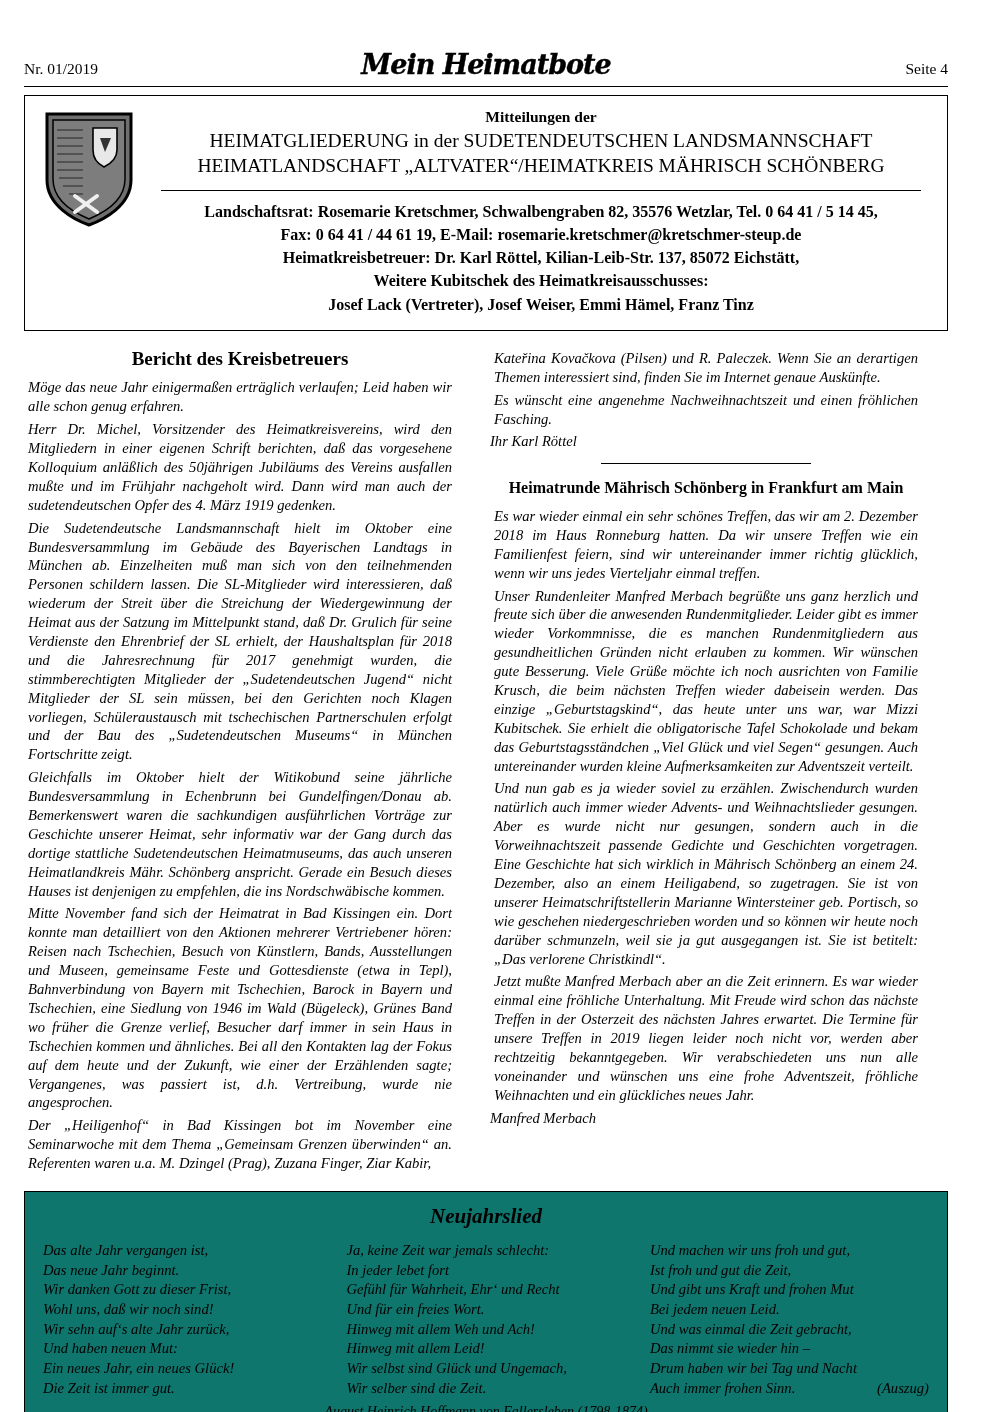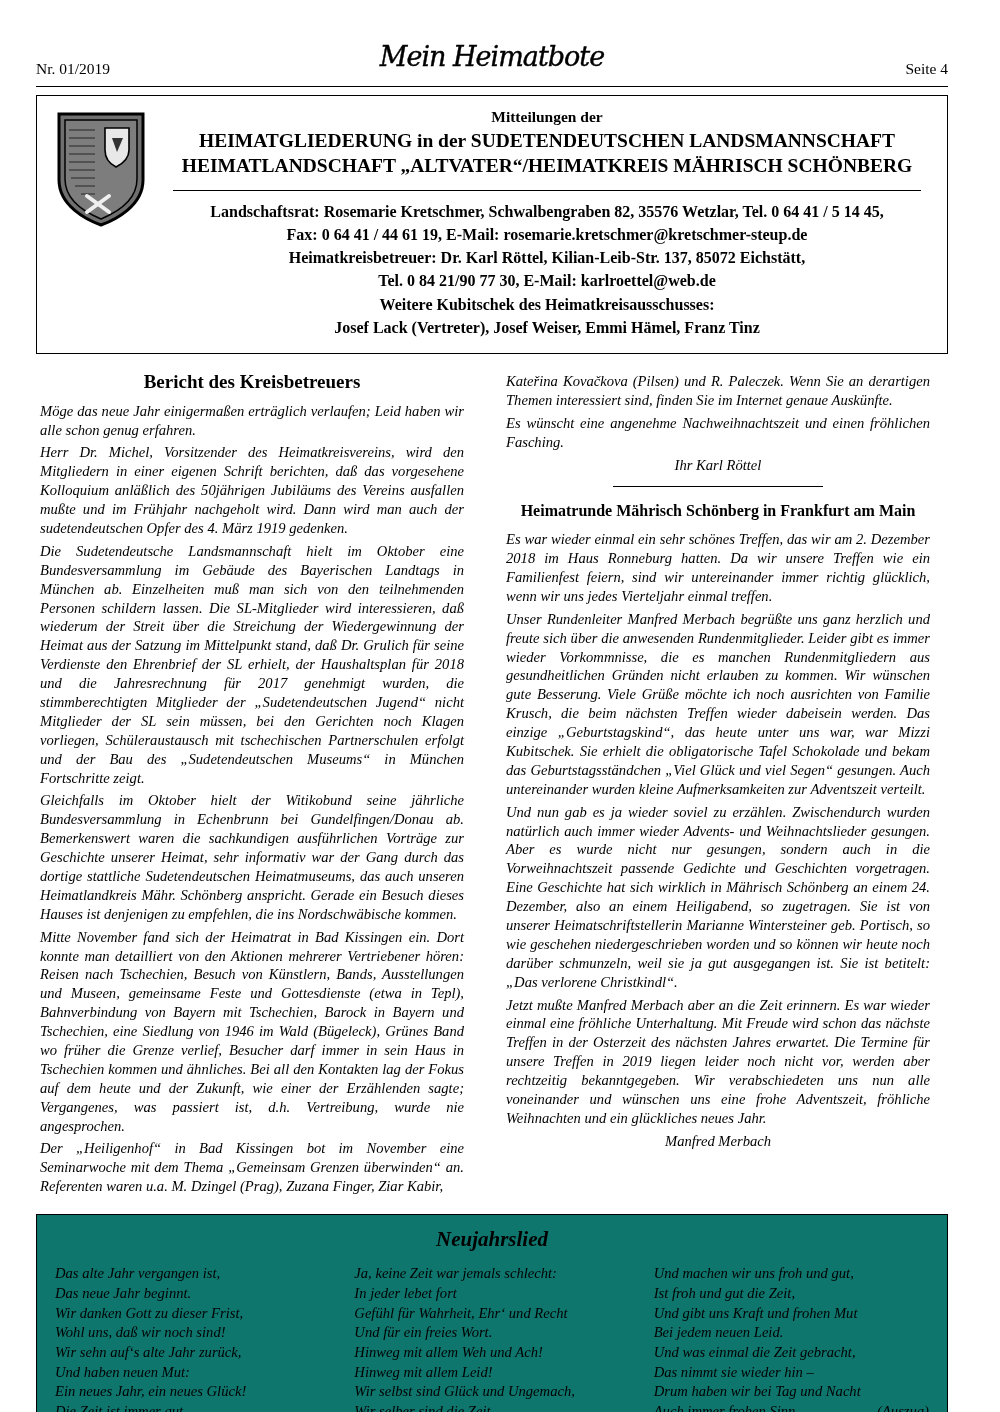--- a/index.html
+++ b/index.html
@@ -11,21 +11,21 @@
     width: 1000px;
     height: 1412px;
     font-family: "Liberation Serif", serif;
     color: #000;
     position: relative;
   }
   .page {
     width: 1000px;
     height: 1412px;
     box-sizing: border-box;
-    padding: 34px 52px 10px 36px;
+    padding: 34px 52px 10px 24px;
     position: relative;
   }
 
   
   .runhead {
     display: flex;
     align-items: flex-end;
     justify-content: space-between;
     height: 46px;
     position: relative;
@@ -35,23 +35,23 @@
     padding-bottom: 2px;
   }
   .runhead .pageno {
     font-size: 15.5px;
     padding-bottom: 2px;
   }
   .masthead {
     position: absolute;
     left: 50%;
     transform: translateX(-50%);
-    bottom: 8px;
+    bottom: 0px;
     font-family: "DejaVu Serif", serif;
-    font-weight: normal;
+    font-weight: bold;
     font-style: italic;
     font-size: 27px;
     letter-spacing: -1px;
     white-space: nowrap;
     -webkit-text-stroke: 0.4px #000;
   }
 
   .rule-top {
     border-bottom: 1.6px solid #000;
     margin-top: 6px;
@@ -76,21 +76,21 @@
   .headbox-inner {
     margin-left: 110px;
     text-align: center;
   }
   .hb-l1 {
     font-weight: bold;
     font-size: 15.5px;
     margin-bottom: 3px;
   }
   .hb-l2, .hb-l3 {
-    font-weight: bold;
+    font-weight: normal;
     font-size: 19.5px;
     line-height: 1.28;
   }
   .hb-sep {
     border-top: 1px solid #000;
     margin: 11px 10px 9px 10px;
   }
   .hb-contact {
     font-weight: bold;
     font-size: 16px;
@@ -126,21 +126,21 @@
     font-weight: bold;
     text-align: center;
     margin: 4px 0 8px 0;
   }
   .col p {
     margin: 4px;
     text-indent: 0;
     font-style: italic;
   }
   .signature {
-    text-align: center;
+    text-align: left;
     font-style: italic;
     margin-top: 4px;
   }
   .midrule {
     width: 210px;
     margin: 12px auto 14px auto;
     border-top: 1.4px solid #000;
   }
 
   
@@ -212,21 +212,20 @@
     </svg>
     <div class="headbox-inner">
       <div class="hb-l1">Mitteilungen der</div>
       <div class="hb-l2">HEIMATGLIEDERUNG in der SUDETENDEUTSCHEN LANDSMANNSCHAFT</div>
       <div class="hb-l3">HEIMATLANDSCHAFT „ALTVATER“/HEIMATKREIS MÄHRISCH SCHÖNBERG</div>
       <div class="hb-sep"></div>
       <div class="hb-contact">
         <div>Landschaftsrat: Rosemarie Kretschmer, Schwalbengraben 82, 35576 Wetzlar, Tel. 0 64 41 / 5 14 45,</div>
         <div>Fax: 0 64 41 / 44 61 19, E-Mail: rosemarie.kretschmer@kretschmer-steup.de</div>
         <div>Heimatkreisbetreuer: Dr. Karl Röttel, Kilian-Leib-Str. 137, 85072 Eichstätt,</div>
-        <div>Tel. 0 84 21/90 77 30, E-Mail: karlroettel@web.de</div>
         <div>Weitere Kubitschek des Heimatkreisausschusses:</div>
         <div>Josef Lack (Vertreter), Josef Weiser, Emmi Hämel, Franz Tinz</div>
       </div>
     </div>
   </div>
 
   <div class="cols">
 
     <div class="col left">
       <h2>Bericht des Kreisbetreuers</h2>

